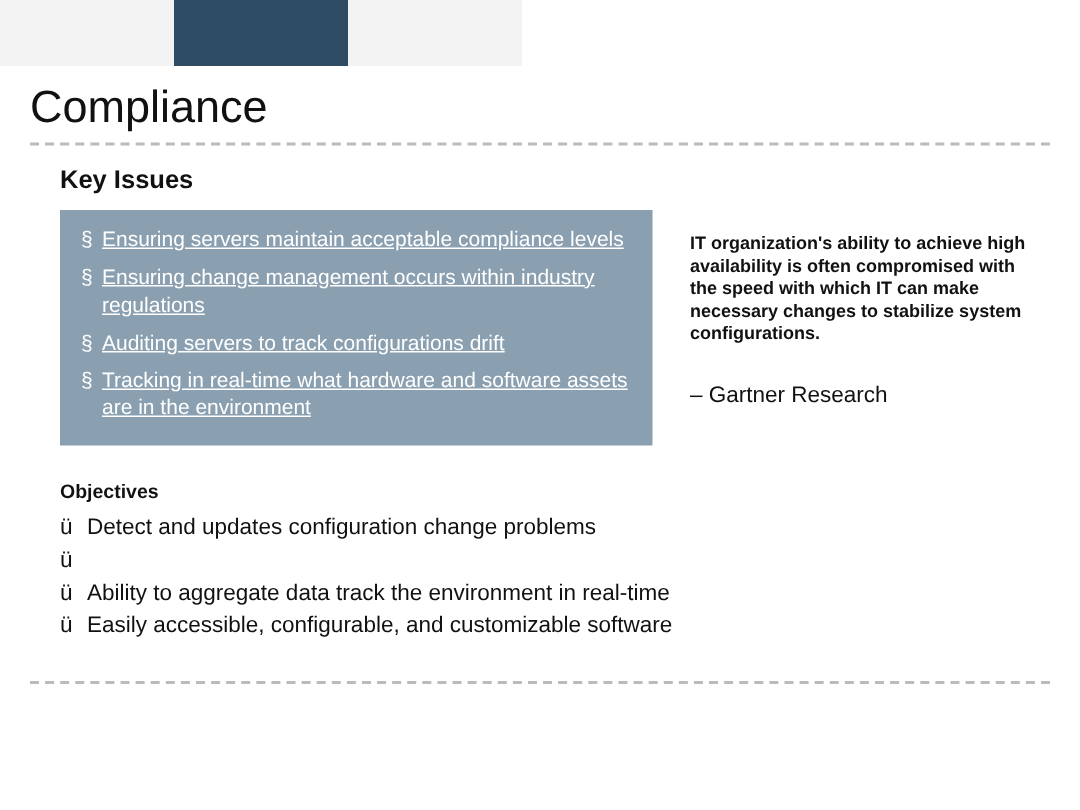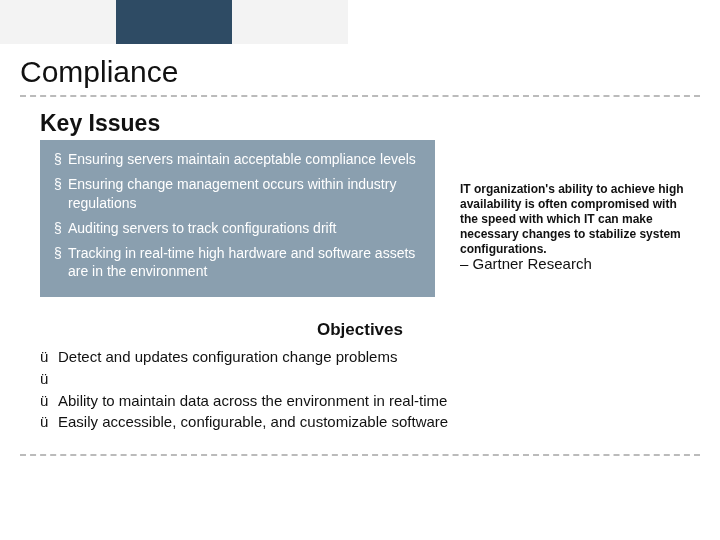--- a/index.html
+++ b/index.html
@@ -5,29 +5,29 @@
 html,body{margin:0;padding:0;width:720px;height:540px;background:#fff;font-family:Arial,Helvetica,sans-serif;color:#111;}
 .slide{position:relative;width:720px;height:480px;overflow:hidden;}
 .topband{position:absolute;top:0;left:0;width:720px;height:48px;}
 .tb1{position:absolute;top:0;left:0;width:116px;height:48px;background:#f3f3f3;}
 .tb2{position:absolute;top:0;left:116px;width:116px;height:48px;background:#2e4b64;}
 .tb3{position:absolute;top:0;left:232px;width:116px;height:48px;background:#f3f3f3;}
 .tb4{position:absolute;top:0;left:348px;width:372px;height:48px;background:#fff;}
 .tb-bottom{position:absolute;top:44px;left:0;width:720px;height:4px;background:#fff;}
 .title{position:absolute;left:20px;top:55px;font-size:30px;font-weight:400;}
 .titleline{position:absolute;left:20px;top:95px;width:680px;border-top:2px dashed #bbb;}
-.keyissues{position:absolute;left:40px;top:110px;font-size:23px;font-weight:bold;}
+.keyissues{position:absolute;left:40px;top:110px;font-size:17px;font-weight:bold;}
 .leftbox{position:absolute;left:40px;top:140px;width:395px;background:#8a9faf;color:#fff;font-size:14px;line-height:1.35;padding:10px 14px;box-sizing:border-box;}
 .leftbox .row{display:flex;margin:0 0 6px 0;}
 .leftbox .bullet{width:14px;flex:none;}
-.leftbox .txt{flex:1;}
-.quote{position:absolute;left:460px;top:155px;width:230px;font-size:12px;line-height:1.25;font-weight:bold;margin-top:27px;}
+.leftbox .txt{flex:1;text-decoration:underline;}
+.quote{position:absolute;left:460px;top:155px;width:230px;font-size:12px;line-height:1.25;font-weight:bold;}
 .attrib{position:absolute;left:460px;top:255px;width:230px;font-size:15px;}
 .obj{position:absolute;left:40px;top:320px;width:640px;}
-.obj h3{margin:0 0 6px 0;font-size:17px;text-align:center;}
+.obj h3{margin:0 0 6px 0;font-size:13px;}
 .obj .row{display:flex;font-size:15px;line-height:1.45;}
 .obj .chk{width:18px;flex:none;}
 .footline{position:absolute;left:20px;top:454px;width:680px;border-top:2px dashed #bbb;}
 .footer{position:absolute;left:0;top:465px;width:720px;height:60px;}
 </style>
 </head>
 <body>
 
 <div class="slide">
 
@@ -52,39 +52,39 @@
     <div class="row">
       <div class="bullet">§</div>
       <div class="txt">Ensuring change management occurs within industry regulations</div>
     </div>
     <div class="row">
       <div class="bullet">§</div>
       <div class="txt">Auditing servers to track configurations drift</div>
     </div>
     <div class="row">
       <div class="bullet">§</div>
-      <div class="txt">Tracking in  real-time high hardware and software assets are in the environment</div>
+      <div class="txt">Tracking in  real-time what hardware and software assets are in the environment</div>
     </div>
   </div>
 
   <div class="quote">IT organization's ability to achieve high availability is often compromised with the speed with which IT can make necessary changes to stabilize system configurations.</div>
   <div class="attrib">– Gartner Research</div>
 
   <div class="obj">
     <h3>Objectives</h3>
     <div class="row">
       <div class="chk">ü</div>
       <div>Detect and updates configuration change problems</div>
     </div>
     <div class="row">
       <div class="chk">ü</div>
     </div>
     <div class="row">
       <div class="chk">ü</div>
-      <div>Ability to maintain data across the environment in real-time</div>
+      <div>Ability to aggregate data track the environment in real-time</div>
     </div>
     <div class="row">
       <div class="chk">ü</div>
       <div>Easily accessible, configurable, and customizable software</div>
     </div>
   </div>
 
   <div class="footline"></div>
 
   <div class="footer">

